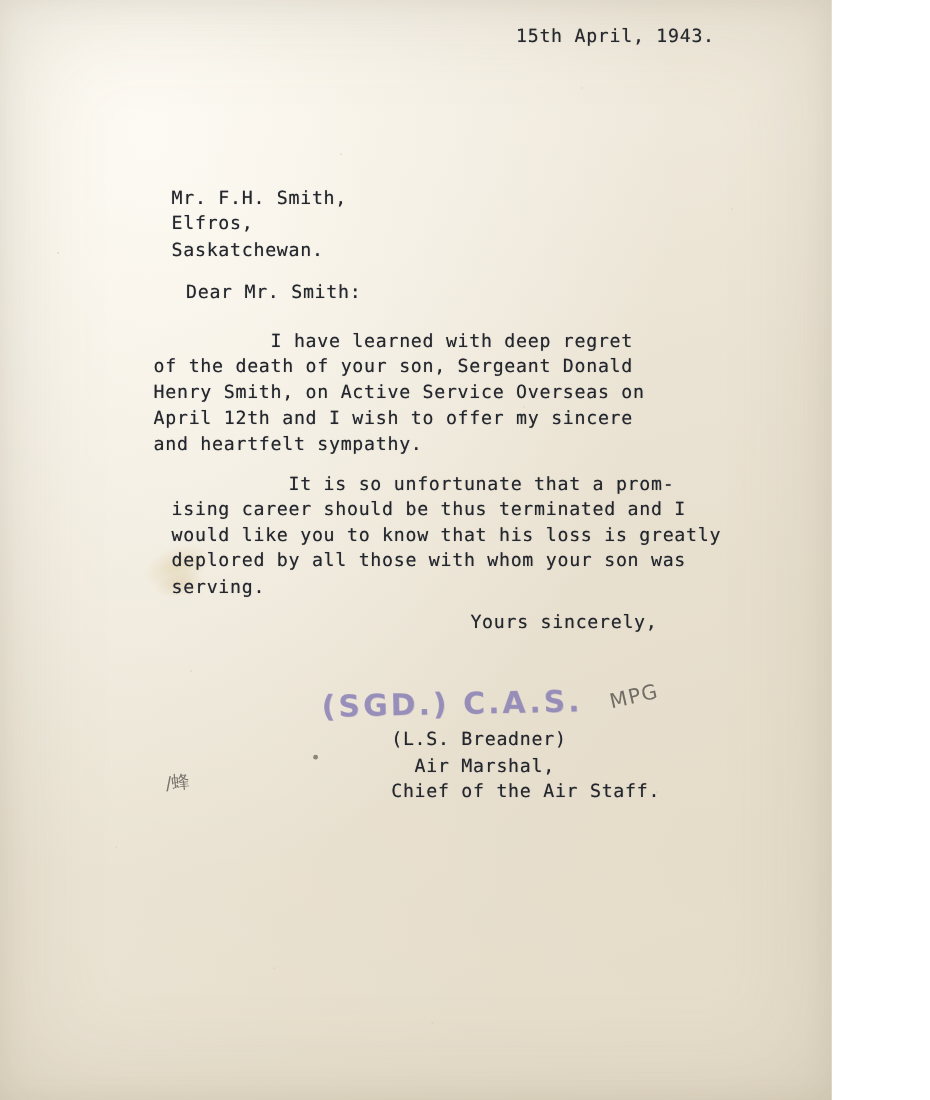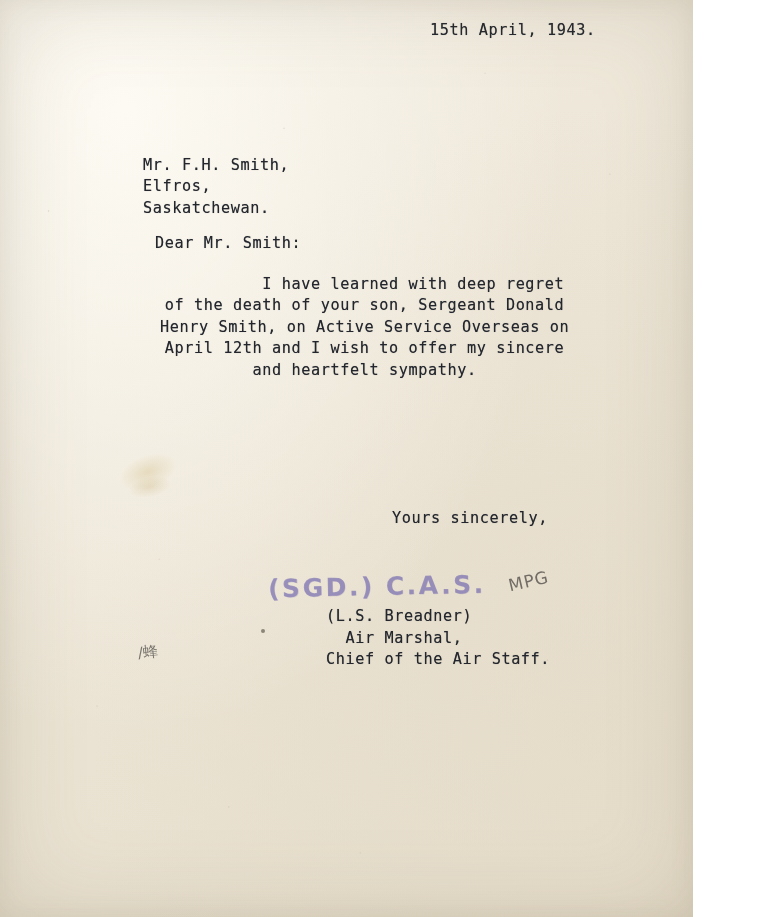--- a/index.html
+++ b/index.html
@@ -70,22 +70,21 @@
   }
 
   #salutation {
     top: 233px;
     left: 143px;
     margin-left: 12px;
   }
 
   #para1 {
     top: 274px;
-    left: 160px;
-    text-align: center;
+    left: 128px;
   }
 
   #para2 {
     top: 393px;
     left: 143px;
   }
 
   #closing {
     top: 508px;
     left: 352px;
@@ -187,20 +186,25 @@
 Saskatchewan.</div>
 
   <div class="typed" id="salutation">Dear Mr. Smith:</div>
 
   <div class="typed" id="para1">          I have learned with deep regret
 of the death of your son, Sergeant Donald
 Henry Smith, on Active Service Overseas on
 April 12th and I wish to offer my sincere
 and heartfelt sympathy.</div>
 
+  <div class="typed" id="para2">          It is so unfortunate that a prom-
+ising career should be thus terminated and I
+would like you to know that his loss is greatly
+deplored by all those with whom your son was
+serving.</div>
 
   <div class="typed" id="closing">Yours sincerely,</div>
 
   <div id="stamp">(SGD.) C.A.S.</div>
 
   <div id="initials">MPG</div>
 
   <div id="ink-dot"></div>
 
   <div id="pencil-mark">/蜂</div>

